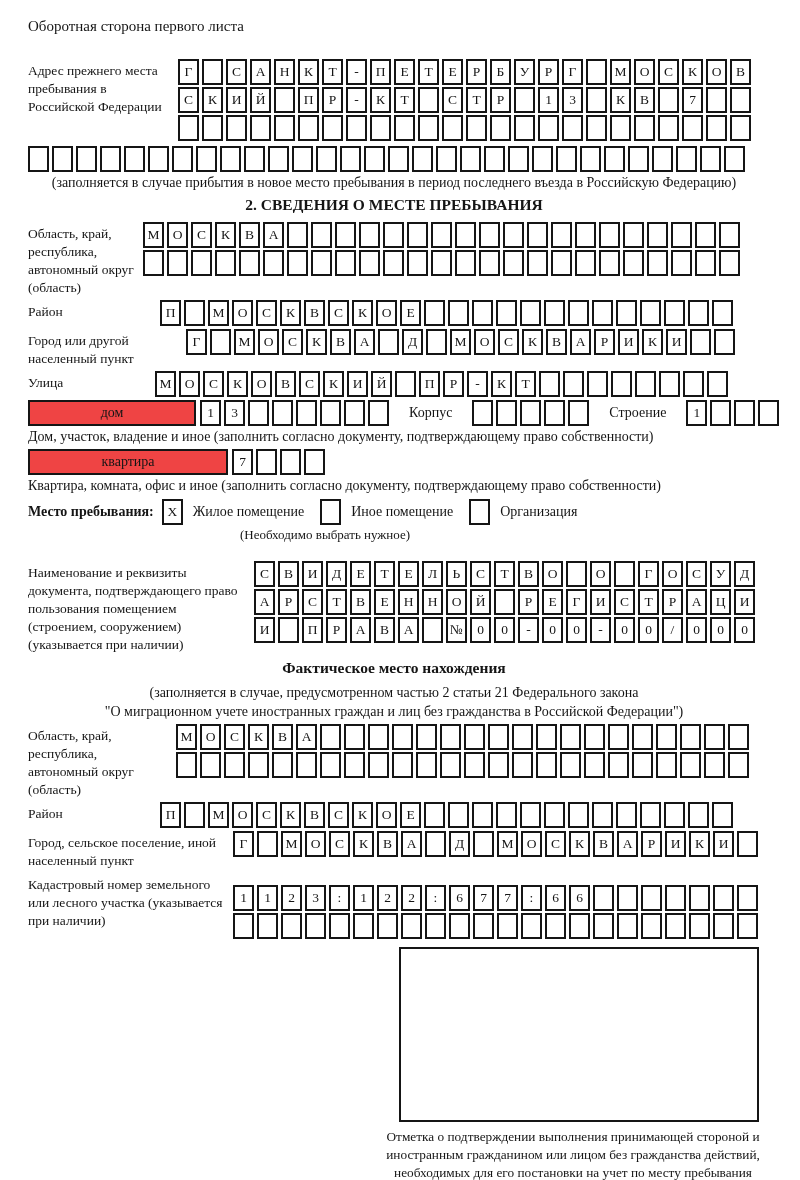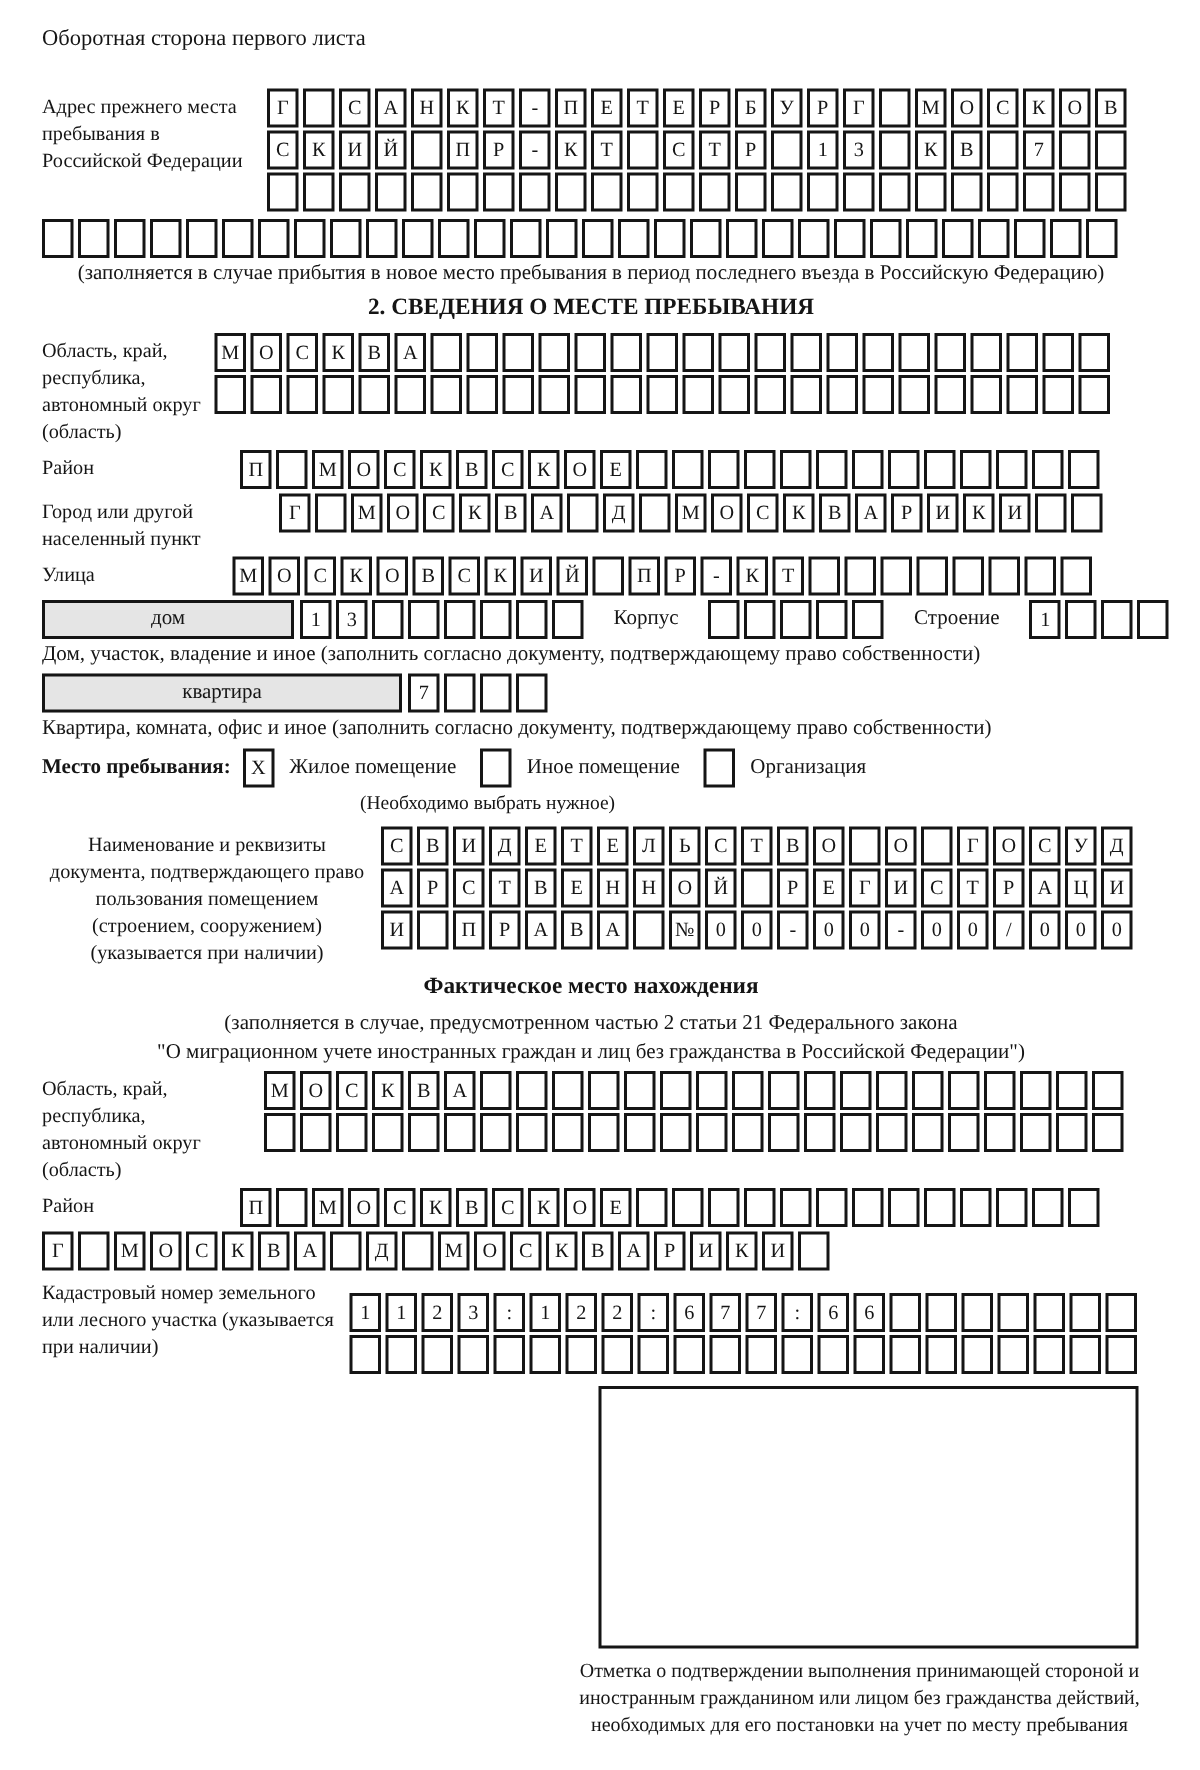--- a/index.html
+++ b/index.html
@@ -23,30 +23,30 @@
     display:flex;align-items:center;justify-content:center;
     font-size:13.5px;flex:none;background:#fff;
   }
   .fullrow{margin-bottom:3px;}
   .note{font-size:14px;margin:1px 0 4px;}
   .center{text-align:center;}
   .h2{font-weight:bold;font-size:15.5px;text-align:center;margin:5px 0 8px;}
   .labelbox{
     height:26px;box-sizing:border-box;border:2px solid #151515;
     display:flex;align-items:center;justify-content:center;
-    font-size:14px;flex:none;margin-right:4px;background:#e5e5e5;
+    font-size:14px;flex:none;margin-right:4px;background:#ef4444;
   }
   .dombox{width:168px;}
-  .kvbox{width:240px;}
+  .kvbox{width:200px;}
   .inline-label{font-size:14px;line-height:26px;padding:0 20px;flex:none;}
   .mesto{font-size:14px;align-items:center;margin-top:5px;margin-bottom:0;}
   .mesto-label{padding-right:8px;font-weight:bold;}
   .opt{padding:0 16px 0 10px;}
   .select-note{font-size:13px;margin:2px 0 6px 212px;}
-  .docblock{margin-top:8px;text-align:center;}
+  .docblock{margin-top:18px;}
   .stamp-box{
     width:360px;height:175px;box-sizing:border-box;border:2px solid #151515;
     margin:6px 0 0 371px;background:#fff;
   }
   .stamp-caption{
     width:420px;margin:6px 0 0 335px;text-align:center;
     font-size:13.3px;line-height:18px;
   }
   .factnote{margin:0 0 3px;}
 </style>
@@ -536,20 +536,21 @@
       <div class="cell"></div>
       <div class="cell"></div>
       <div class="cell"></div>
       <div class="cell"></div>
       <div class="cell"></div>
       <div class="cell"></div>
     </div>
 </div>
 
 <div class="row">
+  <div class="label w205">Город, сельское поселение, иной населенный пункт</div>
   <div class="grid">
       <div class="cell">Г</div>
       <div class="cell"></div>
       <div class="cell">М</div>
       <div class="cell">О</div>
       <div class="cell">С</div>
       <div class="cell">К</div>
       <div class="cell">В</div>
       <div class="cell">А</div>
       <div class="cell"></div>

